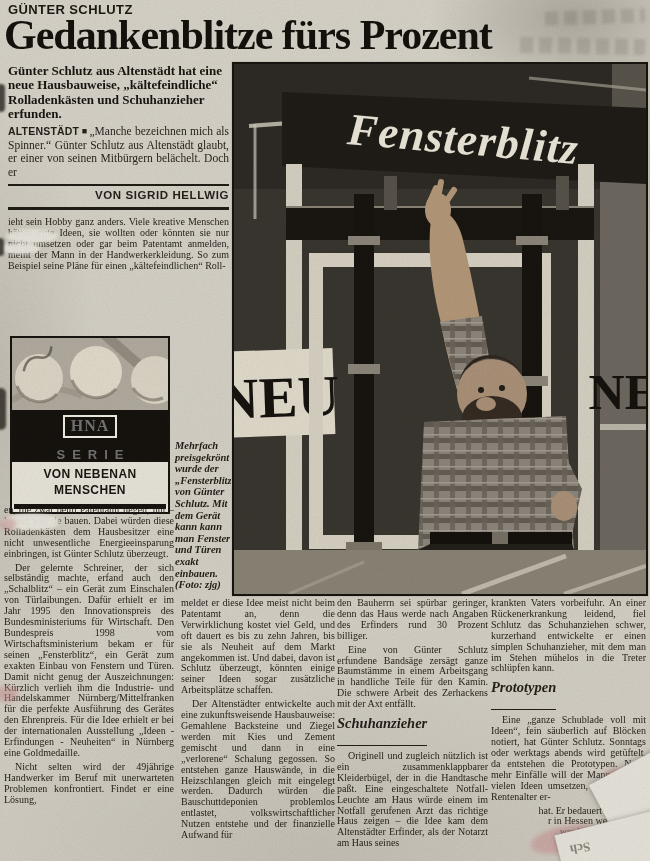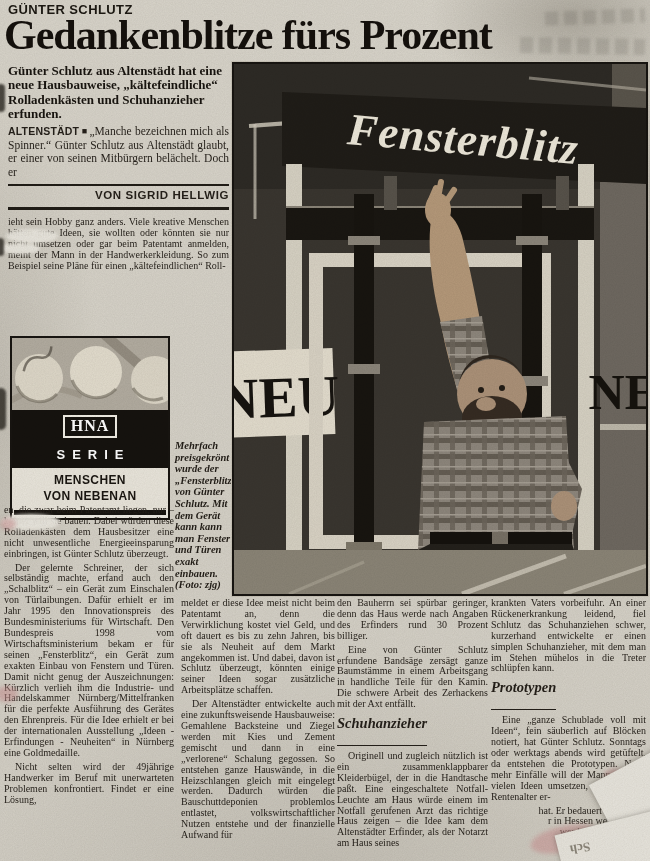--- a/index.html
+++ b/index.html
@@ -33,21 +33,21 @@
   .lede-loc{font-family:"Liberation Sans",sans-serif;font-weight:bold;font-size:10.5px;letter-spacing:.2px;margin-top:24px;}
   .sq{font-size:9px;position:relative;top:-1px;padding:0 2px;}
   .byline{margin:5px 0 6px 0;border-top:2px solid #201c16;border-bottom:3px solid #201c16;
     padding:3px 0 4px 0;font-family:"Liberation Sans",sans-serif;font-weight:bold;
     font-size:11.5px;letter-spacing:.6px;text-align:right;}
   .subhead{display:inline-block;font-style:italic;font-weight:bold;font-size:14.5px;
     border-bottom:1.5px solid #241f19;padding-bottom:16px;margin:5px 0 5px 0;text-indent:0;}
   
   .hna-box{position:absolute;left:10px;top:336px;width:156px;border:2px solid #171410;background:#efece4;}
   .hna-strip{display:block;width:156px;height:72px;}
-  .hna-band{background:#15120e;color:#ffffff;text-align:center;padding:5px 0 6px 0;}
+  .hna-band{background:#15120e;color:#737373;text-align:center;padding:5px 0 0 0;}
   .hna-logo{display:inline-block;border:2px solid #f2efe6;padding:0 6px 1px 6px;
     font-weight:bold;font-size:16px;letter-spacing:1px;}
   .hna-serie{margin-top:9px;font-family:"Liberation Sans",sans-serif;font-weight:bold;
     font-size:13px;letter-spacing:7px;text-indent:7px;}
   .hna-sub{background:#e9e5db;text-align:center;font-family:"Liberation Sans",sans-serif;
     font-weight:bold;font-size:12px;line-height:1.3;letter-spacing:.4px;padding:5px 0 6px 0;color:#1a1611;}
   .hna-rule{height:5px;background:#171410;margin:0 2px 3px 2px;}
   
   .caption{position:absolute;left:175px;top:440px;width:60px;font-style:italic;font-weight:bold;
     font-size:10.5px;line-height:11.6px;text-align:left;color:#221d17;}
@@ -96,22 +96,22 @@
         <path d="M60,42 a26,26 0 0 0 44,9" stroke="#6f695c" stroke-width="3" fill="none" opacity=".6"></path>
       <circle cx="143" cy="42" r="24" fill="#dcd6c7"></circle>
         <path d="M121,50 a24,24 0 0 0 30,10" stroke="#6f695c" stroke-width="3" fill="none" opacity=".6"></path>
       <path d="M8,30 q8,-14 20,-8 q9,5 14,-7" stroke="#4a443a" stroke-width="2.5" fill="none" opacity=".65" transform="rotate(-18 20 20)"></path>
     </svg>
     <div class="hna-band">
       <span class="hna-logo">HNA</span>
       <div class="hna-serie">SERIE</div>
     </div>
     <div class="hna-sub">
+      <div>VON NEBENAN</div>
       <div>MENSCHEN</div>
-      <div>VON NEBENAN</div>
     </div>
     <div class="hna-rule"></div>
   </div>
 
   <div class="caption">
     <span>Mehrfach preisgekrönt wurde der „Fensterblitz“ von Günter Schlutz. Mit dem Gerät kann kann man Fenster und Türen exakt einbauen.</span><br>
     <span>(Foto: zjg)</span>
   </div>
 
   <div class="photo">

